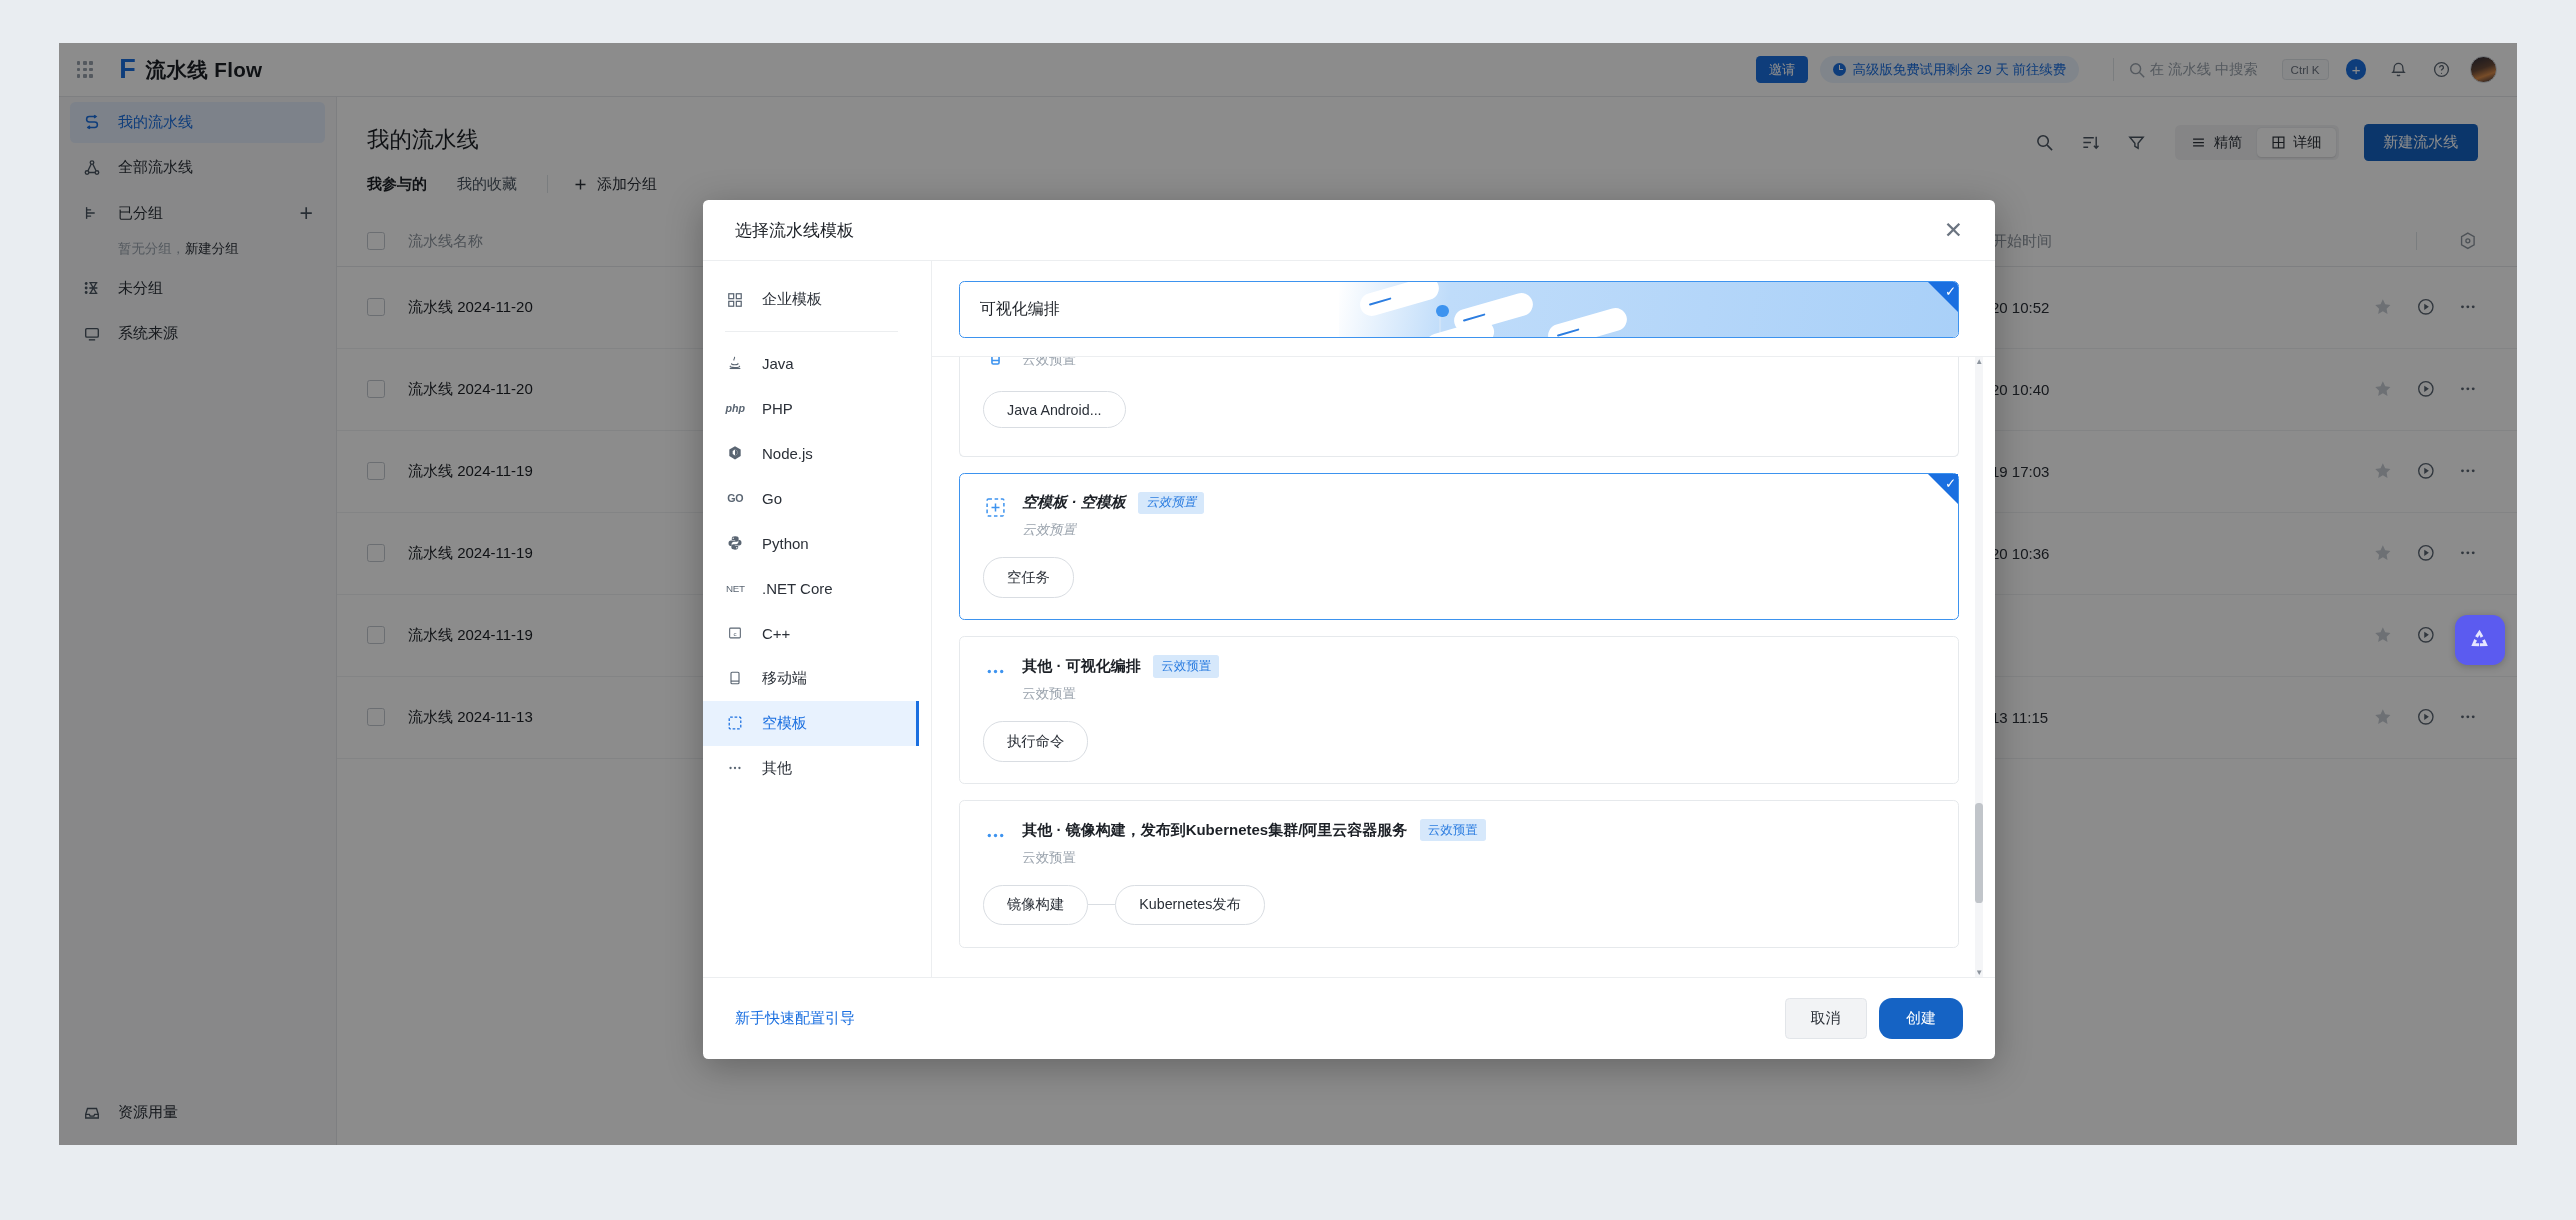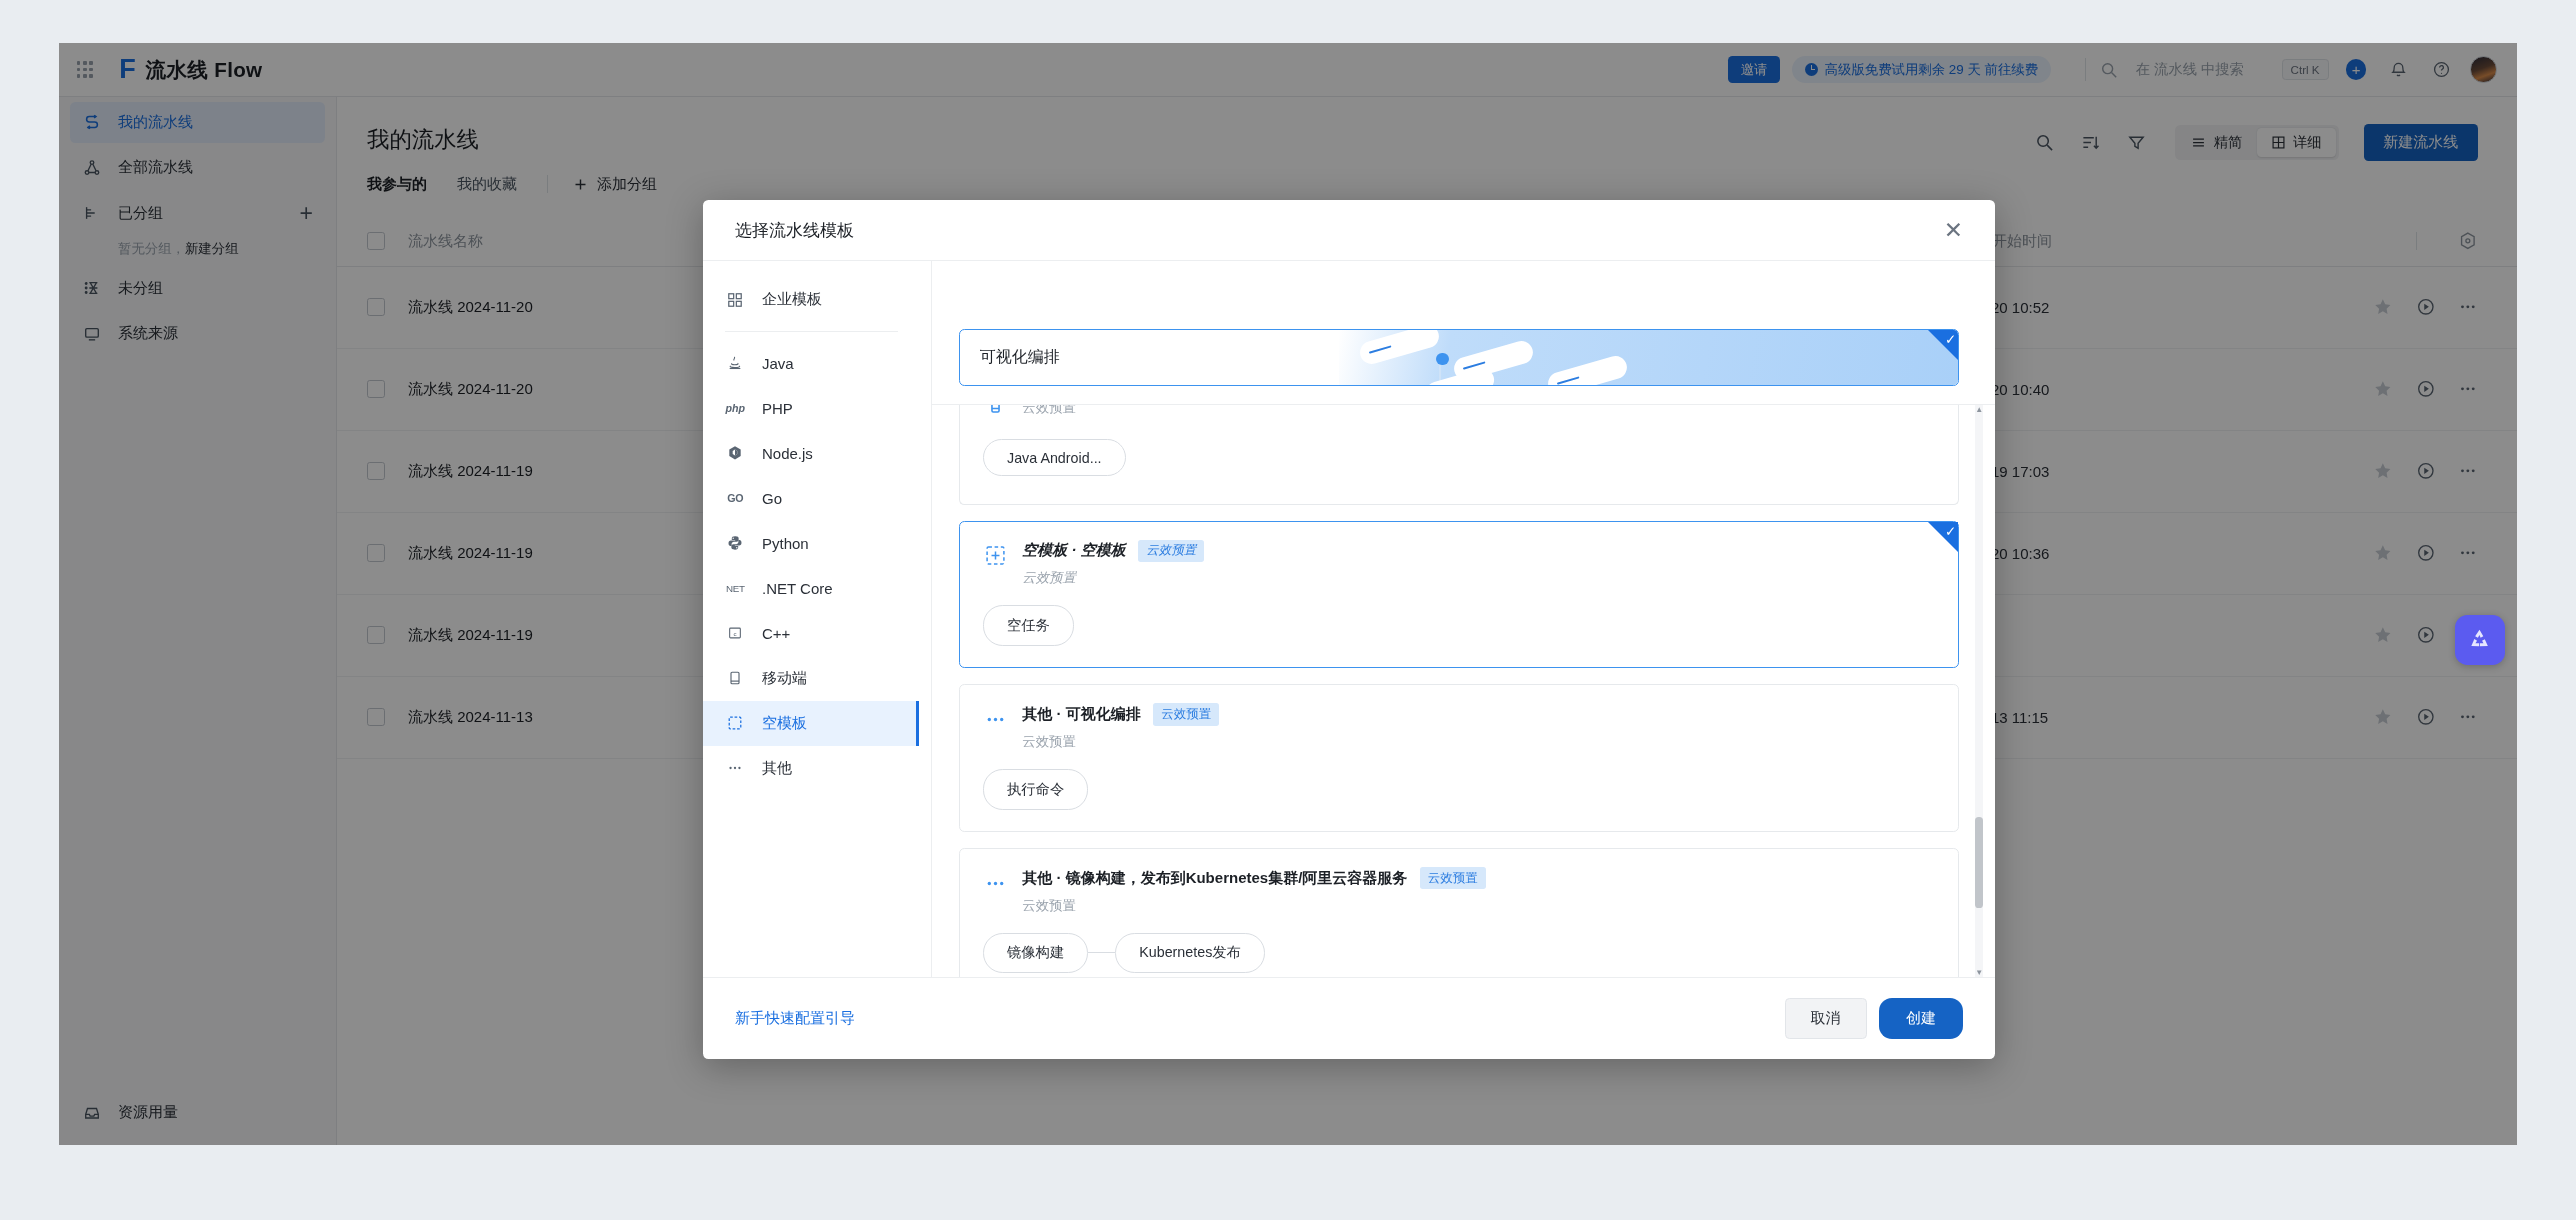--- a/index.html
+++ b/index.html
@@ -68,21 +68,21 @@
     width: 13.4px; height: 13.4px; border-radius: 50%;
     background: #1a6fe0; position: relative; flex: none;
   }
   .trial-pill .clock::after {
     content:''; position:absolute; left:5.8px; top:2.7px; width:1.3px; height:4.5px; background:#fff;
   }
   .trial-pill .clock::before {
     content:''; position:absolute; left:6.3px; top:6.3px; width:3.6px; height:1.3px; background:#fff;
   }
   .tb-divider { width:0.9px; height: 23px; background:#dfe3e8; margin: 0 14.3px; }
-  .search-box { display:flex; align-items:center; gap:18px; }
+  .search-box { display:flex; align-items:center; gap:4px; }
   .search-box .ph { font-size: 14.3px; color: #9aa3ad; }
   .kbd {
     border:0.9px solid #dfe3e8; border-radius: 3.6px; background:#f6f7f9;
     font-size: 11.6px; color:#6b7480; padding: 2.7px 8px; margin-left: 19.7px;
   }
   .icon-btn {
     width: 30px; height: 30px; display:flex; align-items:center; justify-content:center;
     margin-left: 12.5px; cursor:pointer; color:#5a6572;
   }
   .plus-circle {
@@ -201,21 +201,21 @@
 
   #modal-right { flex:1; position:relative; min-width:0; display:flex; flex-direction:column; }
 
   #mode-row {
     display:flex; gap: 19.7px; padding: 19.7px 36px 18px 27px; flex:none;
     border-bottom: 0.9px solid #eceef0; background:#fff; position:relative; z-index:5;
   }
   .mode-card {
     flex:1; height: 57px; border:0.9px solid #e2e5e9; border-radius:5.4px;
     position:relative; overflow:hidden; cursor:pointer; background:#fff;
-    display:flex; align-items:center;margin-top:48px;
+    display:flex; align-items:center;
   }
   .mode-card.sel { border: 1.8px solid #3d93ef; }
   .mode-card .m-label { font-size: 16px; color:#1c2026; padding-left: 19.7px; z-index:3; position:relative; }
   .mode-art { position:absolute; right:0; top:0; height:100%; width: 62%; overflow:hidden; }
   .mode-art.viz { background: linear-gradient(100deg, rgba(255,255,255,0) 0%, #bfdcfa 18%, #a9d0f8 100%); }
   .mode-art.viz .node {
     position:absolute; background:#fff; border-radius: 19.7px; height: 23px;
     transform: rotate(-16deg); box-shadow: 0 0 0 0 #fff;
   }
   .mode-art.viz .node i { position:absolute; left:9px; top:9.8px; width:23px; height:2.7px; background:#2c7de0; border-radius:1.8px; }

